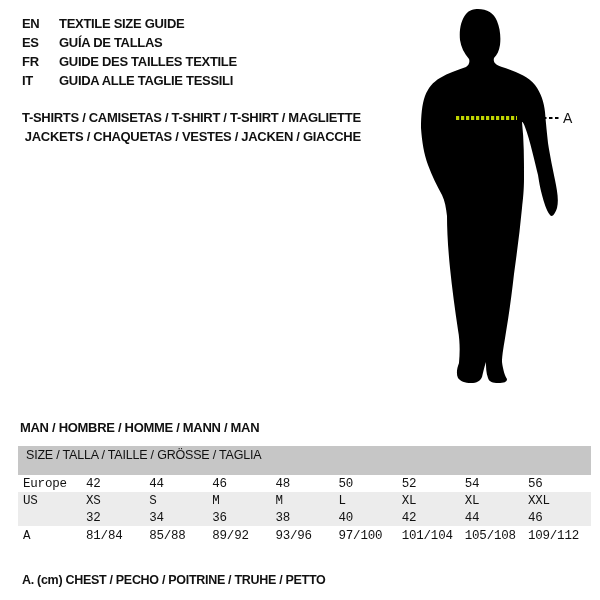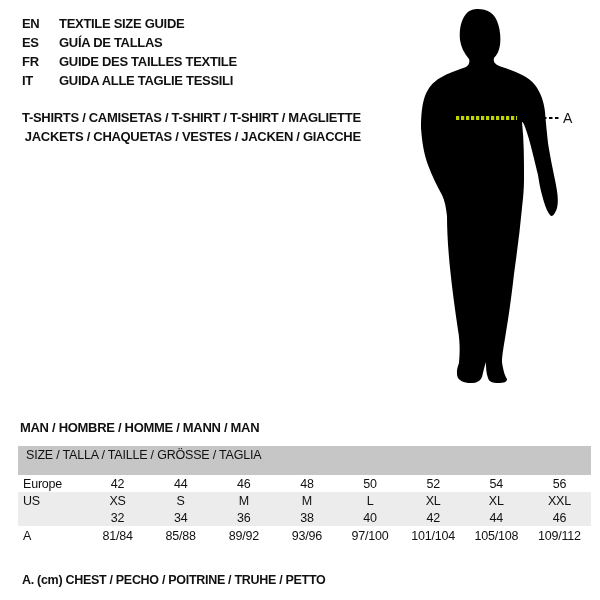--- a/index.html
+++ b/index.html
@@ -23,25 +23,25 @@
     font-size:13px;font-weight:bold;line-height:19px;letter-spacing:-0.3px;white-space:nowrap;text-align:right;}
   
   .figure-wrap{position:absolute;top:0;left:390px;width:210px;height:400px;}
   
   .section-title{position:absolute;top:420px;left:20px;
     font-size:13px;font-weight:bold;letter-spacing:-0.3px;}
   
   .size-table{position:absolute;top:446px;left:18px;width:573px;font-size:12.5px;letter-spacing:-0.2px;}
   .t-header{background:var(--header-bg);height:29px;line-height:18px;padding-left:8px;
     font-size:12.5px;white-space:nowrap;}
-  .t-row{display:grid;grid-template-columns:68px repeat(8,1fr);height:17px;align-items:center;}
+  .t-row{display:grid;grid-template-columns:68px repeat(8,1fr);height:17px;align-items:center;font-family:Liberation Mono, monospace;}
   .t-row.shaded{background:var(--shaded-bg);}
   .t-row.gap-below{margin-bottom:1px;}
   .t-label{padding-left:5px;text-align:left;}
-  .t-cell{text-align:center;}
+  .t-cell{text-align:left;}
   
   .footnote{position:absolute;top:548px;left:22px;
     font-size:12.5px;font-weight:bold;letter-spacing:-0.3px;margin-top:25px;}
 </style>
 </head>
 <body>
 
 <div class="canvas">
 
   <div class="lang-list">

